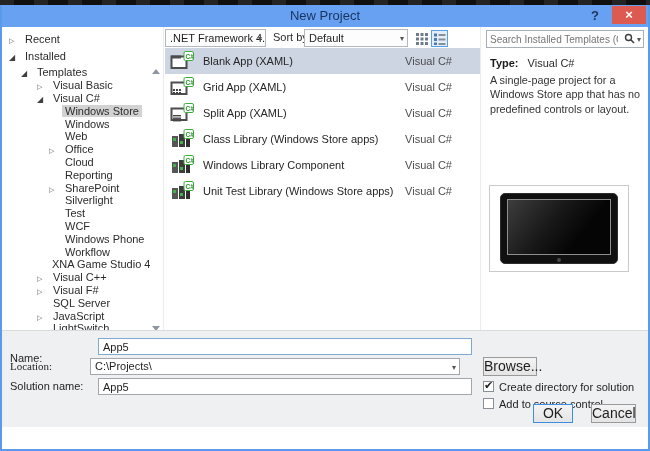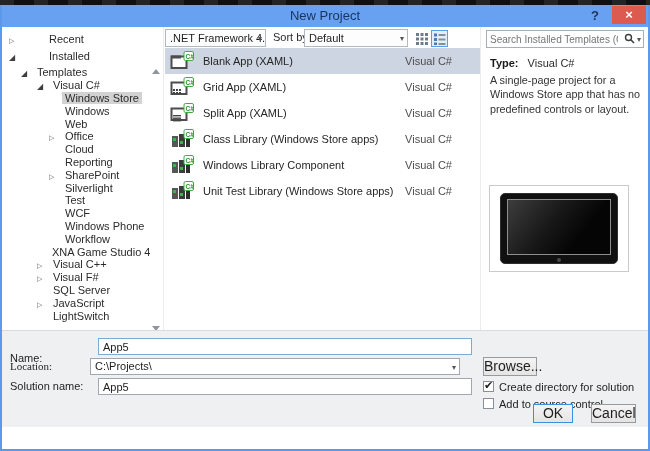--- a/index.html
+++ b/index.html
@@ -12,21 +12,21 @@
   .titlebar { position:relative; height:22px; background:#68a1f1; }
   .title { text-align:center; line-height:22px; font-size:13px; color:#17335f; }
   .helpbtn { position:absolute; right:42px; top:0; width:22px; height:22px; text-align:center;
              line-height:22px; font-size:13px; font-weight:bold; color:#20355c; cursor:default; }
   .closebtn { position:absolute; right:2px; top:1px; width:34px; height:18px; background:#dd5a50;
               color:#fff; text-align:center; line-height:17px; font-size:13px; font-weight:bold; }
   
   .content { position:relative; height:325px; background:#fff; font-size:11px; color:#2b2b2b; }
   .vline { position:absolute; top:0; bottom:0; width:1px; background:#ececec; }
   
-  .side-row { position:absolute; left:0; height:16px; display:flex; align-items:center;gap:24px; }
+  .side-row { position:absolute; left:0; height:16px; display:flex; align-items:center; }
   .arr { display:inline-block; width:13px; text-align:left; color:#555; }
   .arr.col::before { content:"\25B7"; font-size:7px; }
   .arr.exp::before { content:"\25E2"; font-size:8px; color:#3f3f3f; }
   .tree { position:absolute; left:0; top:39px; width:148px; height:266px; overflow:hidden; }
   .trow { height:12.8px; display:flex; align-items:center; white-space:nowrap;margin-left:12px; }
   .l0 { padding-left:7px; } .l1 { padding-left:23px; } .l2 { padding-left:35px; }
   .tlabel { padding:0 3px; }
   .trow.selected .tlabel { background:#d2d2d2; }
   .sb-arrow { position:absolute; left:150px; width:0; height:0; }
   .sb-up { top:42px; border-left:4px solid transparent; border-right:4px solid transparent;
@@ -114,20 +114,24 @@
         <span class="arr exp"></span>
         <span class="tlabel">Installed</span>
       </div>
 
       <div class="tree">
         <div class="trow l0">
             <span class="arr exp"></span>
             <span class="tlabel">Templates</span>
           </div>
         <div class="trow l1">
+            <span class="arr col"></span>
+            <span class="tlabel">Visual Basic</span>
+          </div>
+        <div class="trow l1">
             <span class="arr exp"></span>
             <span class="tlabel">Visual C#</span>
           </div>
         <div class="trow l2 selected">
             <span class="arr"></span>
             <span class="tlabel">Windows Store</span>
           </div>
         <div class="trow l2">
             <span class="arr"></span>
             <span class="tlabel">Windows</span>

